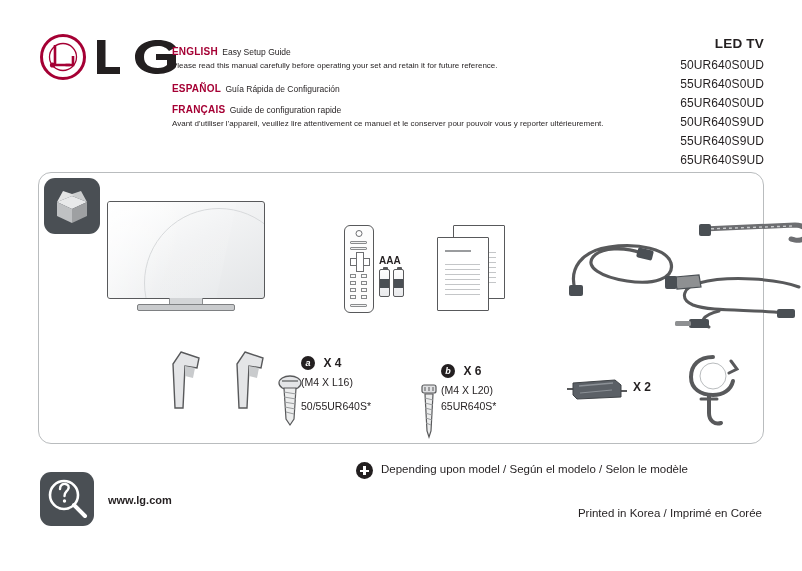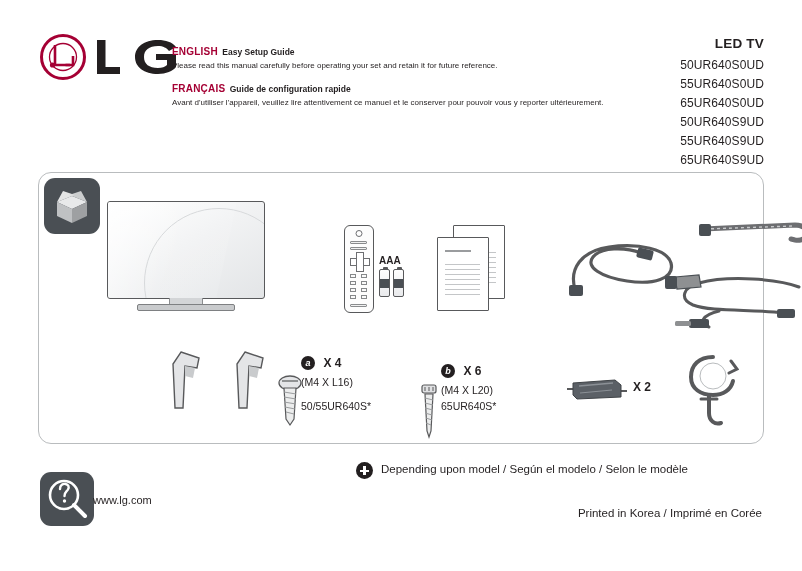--- a/index.html
+++ b/index.html
@@ -34,21 +34,21 @@
     width: 470px;
   }
   .lang-line { margin: 0 0 1px 0; line-height: 1.25; }
   .lang-tag {
     font-weight: bold;
     font-size: 10px;
     color: #a50034;
     letter-spacing: 0.2px;
   }
   .lang-title {
-    font-weight: bold;
+    font-weight: normal;
     font-size: 8.5px;
     color: #231f20;
   }
   .lang-body {
     font-size: 8px;
     color: #231f20;
     line-height: 1.35;
     margin: 0 0 5px 0;
     max-width: 455px;
   }
@@ -329,22 +329,23 @@
 
   .qmark-box {
     position: absolute;
     left: 40px; top: 472px;
     width: 54px; height: 54px;
     background: #4a4f54;
     border-radius: 11px;
   }
   .url {
     position: absolute;
-    left: 93px; top: 494px;
+    left: 108px; top: 494px;
     font-size: 11px;
+    font-weight: bold;
   }
   .printed {
     position: absolute;
     right: 40px; top: 507px;
     font-size: 11.5px;
     white-space: nowrap;
   }
 </style>
 </head>
 <body>
@@ -364,20 +365,24 @@
   </div>
 
   <div class="lang-block">
 
     <p class="lang-line">
       <span class="lang-tag">ENGLISH</span>
       <span class="lang-title">Easy Setup Guide</span>
     </p>
     <p class="lang-body">Please read this manual carefully before operating your set and retain it for future reference.</p>
 
+    <p class="lang-line">
+      <span class="lang-tag">ESPAÑOL</span>
+      <span class="lang-title">Guía Rápida de Configuración</span>
+    </p>
 
     <p class="lang-line">
       <span class="lang-tag">FRANÇAIS</span>
       <span class="lang-title">Guide de configuration rapide</span>
     </p>
     <p class="lang-body">Avant d'utiliser l'appareil, veuillez lire attentivement ce manuel et le conserver pour pouvoir vous y reporter ultérieurement.</p>
   </div>
 
   <div class="model-block">
     <div class="led-tv">LED TV</div>

